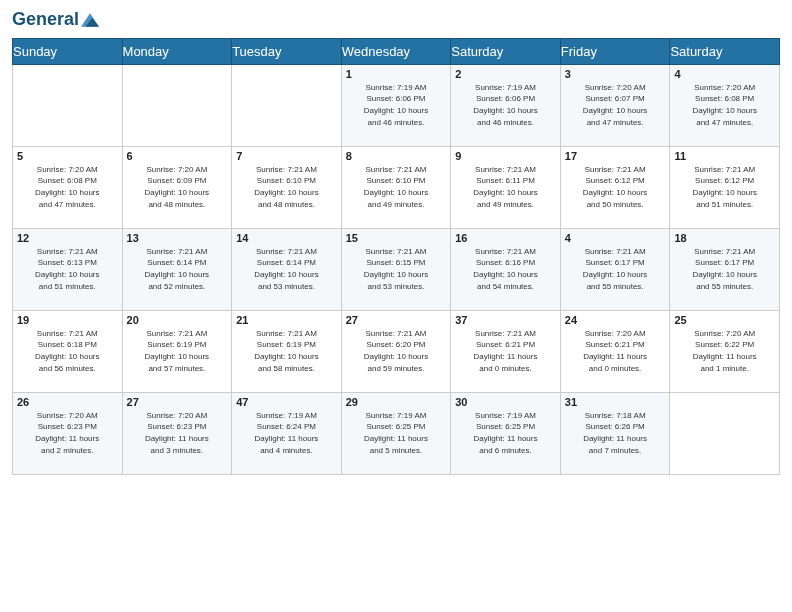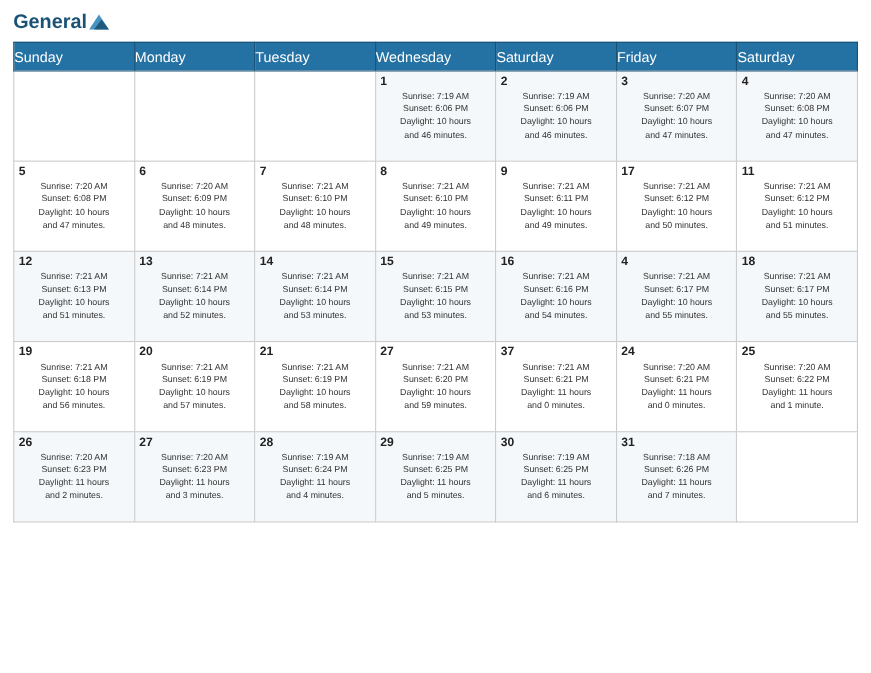--- a/index.html
+++ b/index.html
@@ -323,21 +323,21 @@
 and 2 minutes.</div>
           </td>
           <td>
             <span class="day-number">27</span>
             <div class="day-info" style="white-space: pre-line;">Sunrise: 7:20 AM
 Sunset: 6:23 PM
 Daylight: 11 hours
 and 3 minutes.</div>
           </td>
           <td>
-            <span class="day-number">28</span>
+            <span class="day-number">47</span>
             <div class="day-info" style="white-space: pre-line;">Sunrise: 7:19 AM
 Sunset: 6:24 PM
 Daylight: 11 hours
 and 4 minutes.</div>
           </td>
           <td>
             <span class="day-number">29</span>
             <div class="day-info" style="white-space: pre-line;">Sunrise: 7:19 AM
 Sunset: 6:25 PM
 Daylight: 11 hours

